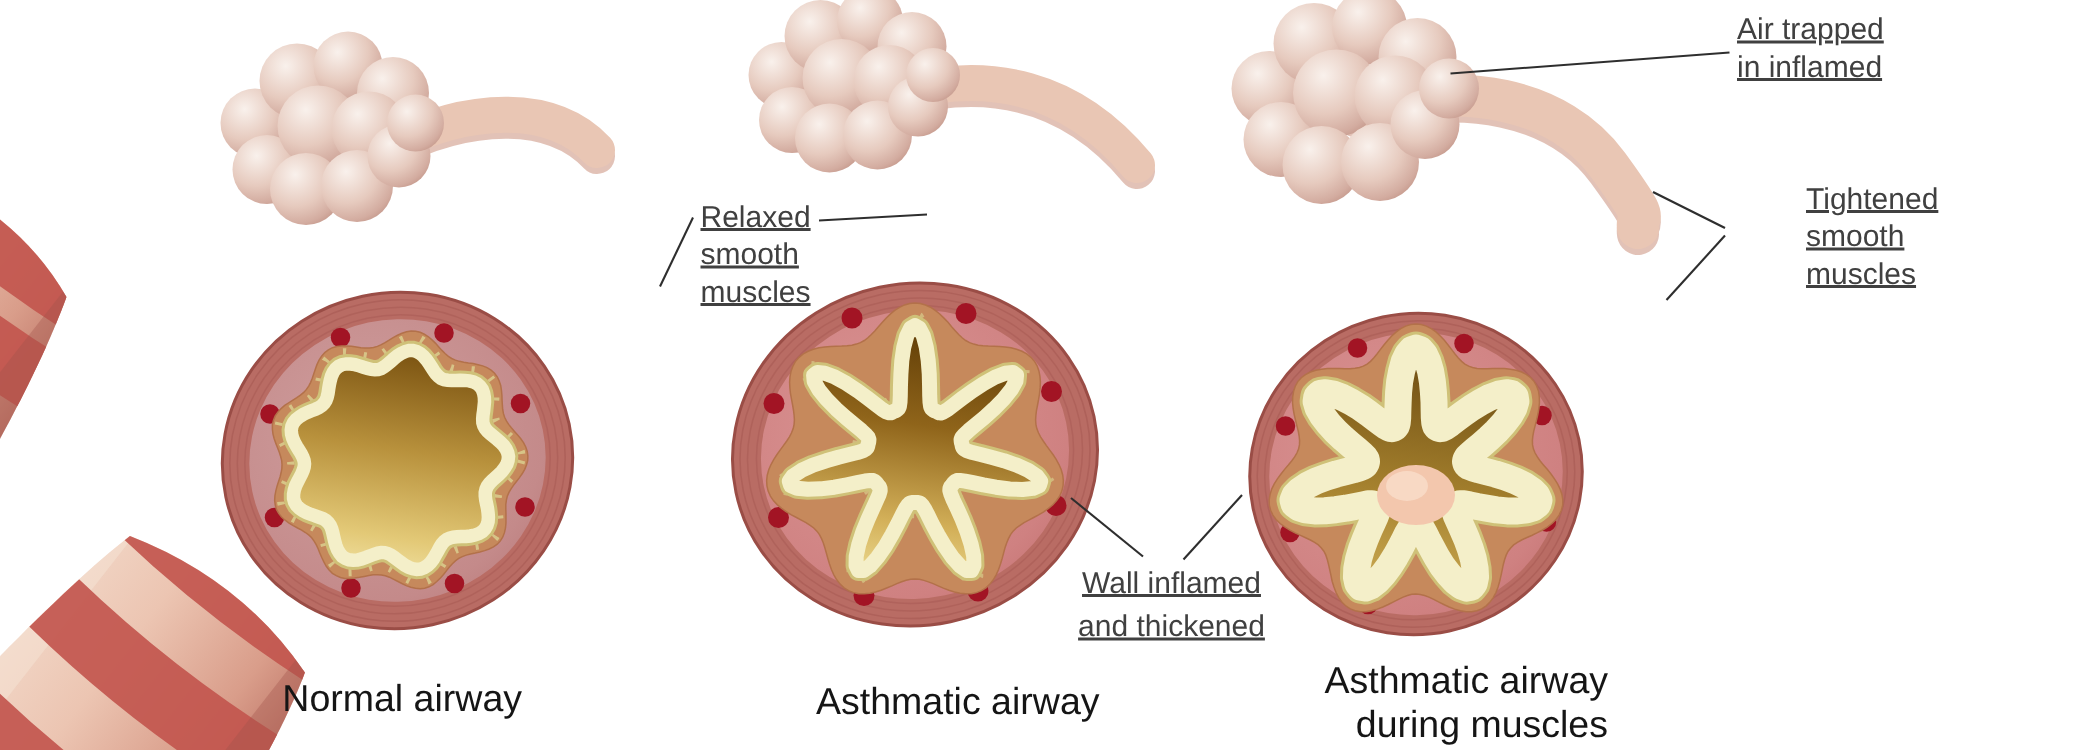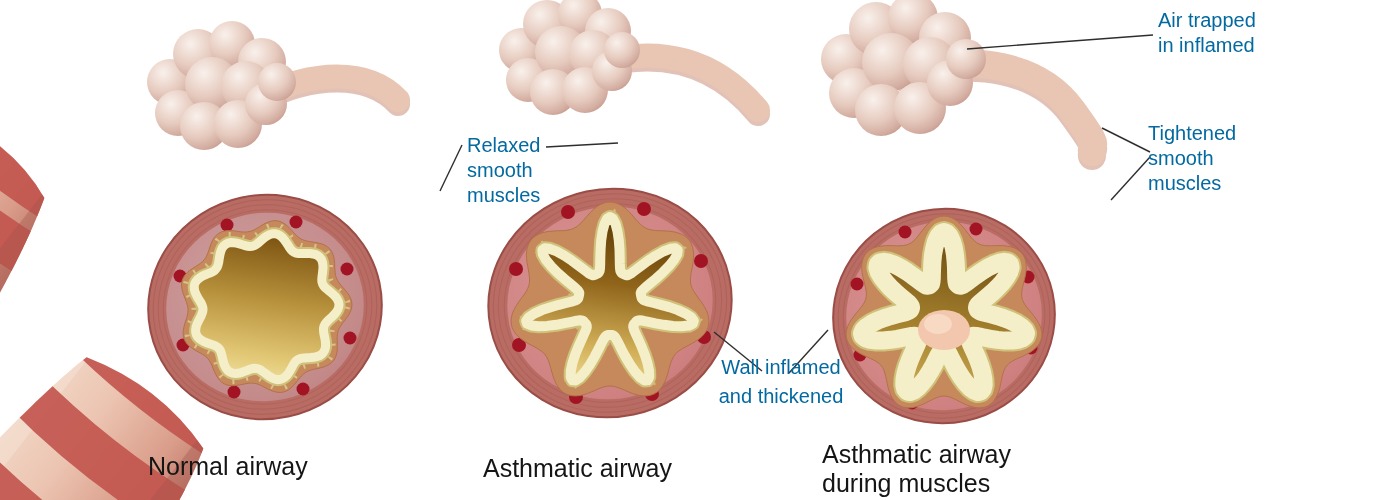--- a/index.html
+++ b/index.html
@@ -1,20 +1,20 @@
 <!DOCTYPE html>
 <html><head>
 <meta charset="utf-8">
 <style>
   html,body{margin:0;padding:0;background:#ffffff;}
   #stage{position:relative;width:1400px;height:500px;background:#ffffff;overflow:hidden;
          font-family:"Liberation Sans",sans-serif;color:#1b1b1b;}
   #art{position:absolute;left:0;top:0;}
-  .ann{position:absolute;font-size:20px;line-height:25px;color:#0369a1;}
-  .cap{position:absolute;font-size:25px;line-height:29px;color:#151515;text-align:left;}
+  .ann{position:absolute;font-size:20px;line-height:25px;color:#404040;text-decoration:underline;}
+  .cap{position:absolute;font-size:25px;line-height:29px;color:#151515;text-align:right;}
 </style>
 </head>
 <body>
 
 <div id="stage">
 
 <svg id="art" width="1400" height="500" viewBox="0 0 1400 500">
   <defs>
     <radialGradient id="alvGrad" cx="0.35" cy="0.30" r="0.80">
       <stop offset="0%" stop-color="#f9f1ec"></stop>
@@ -241,27 +241,27 @@
   <div>Relaxed</div>
   <div>smooth</div>
   <div>muscles</div>
 </div>
 
 <div class="ann" style="left:1158px;top:8px;">
   <div>Air trapped</div>
   <div>in inflamed</div>
 </div>
 
-<div class="ann" style="left:1148px;top:121px;">
+<div class="ann" style="left:1204px;top:121px;">
   <div>Tightened</div>
   <div>smooth</div>
   <div>muscles</div>
 </div>
 
-<div class="ann" style="left:691px;top:353px;width:180px;text-align:center;line-height:29px;">
+<div class="ann" style="left:691px;top:375px;width:180px;text-align:center;line-height:29px;">
   <div>Wall inflamed</div>
   <div>and thickened</div>
 </div>
 
 <div class="cap" style="left:148px;top:452px;width:200px;">Normal airway</div>
 <div class="cap" style="left:483px;top:454px;width:250px;">Asthmatic airway</div>
 <div class="cap" style="left:822px;top:440px;width:250px;">
   <div>Asthmatic airway</div>
   <div>during muscles</div>
 </div>

